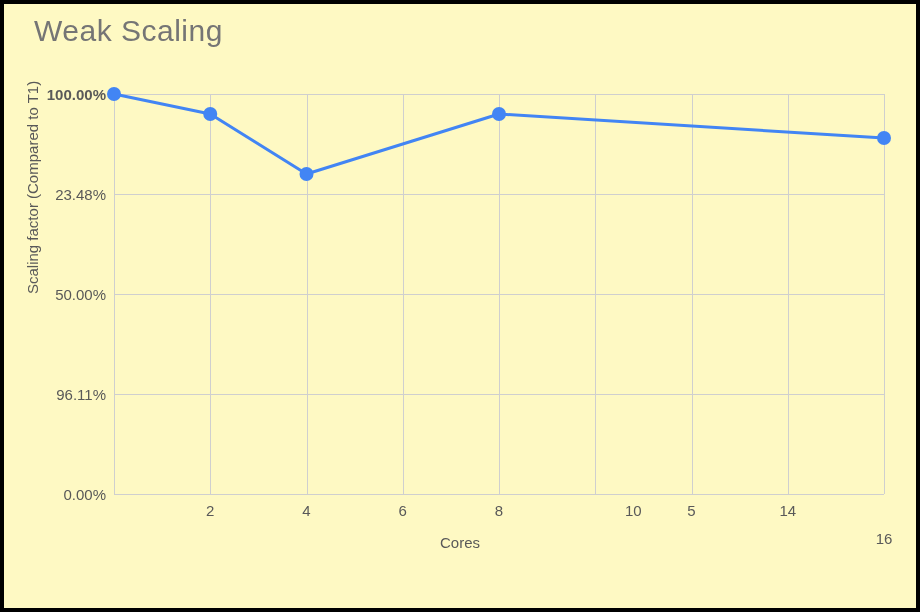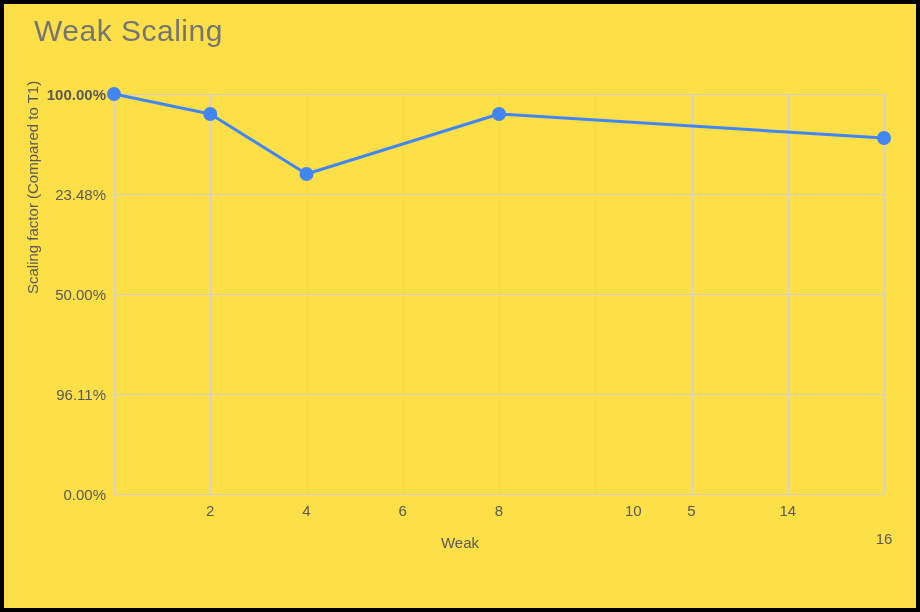--- a/index.html
+++ b/index.html
@@ -7,21 +7,21 @@
     padding: 0;
     background: #ffffff;
     font-family: Arial, Helvetica, sans-serif;
   }
   .outer {
     width: 920px;
     height: 612px;
     box-sizing: border-box;
     border: 4px solid #000;
     position: relative;
-    background: #fde047;
+    background: #fef9c3;
   }
   .title {
     position: absolute;
     left: 30px;
     top: 10px;
     font-size: 30px;
     color: #757575;
     font-weight: 400;
     letter-spacing: 0.5px;
   }
@@ -125,14 +125,14 @@
     <svg class="overlay" id="chart-svg" viewBox="0 0 770 400" preserveAspectRatio="none">
         <polyline points="0,0 96.25,20.000000000000018 192.5,79.99999999999999 385,20.000000000000018 770,43.99999999999999" fill="none" stroke="#4285F4" stroke-width="3" stroke-linejoin="round" vector-effect="non-scaling-stroke"></polyline>
         <circle cx="0" cy="0" r="7" fill="#4285F4"></circle>
         <circle cx="96.25" cy="20.000000000000018" r="7" fill="#4285F4"></circle>
         <circle cx="192.5" cy="79.99999999999999" r="7" fill="#4285F4"></circle>
         <circle cx="385" cy="20.000000000000018" r="7" fill="#4285F4"></circle>
         <circle cx="770" cy="43.99999999999999" r="7" fill="#4285F4"></circle>
       </svg>
   </div>
 
-  <div class="x-label">Weak</div>
+  <div class="x-label">Cores</div>
 </div>
 
 </body></html>

